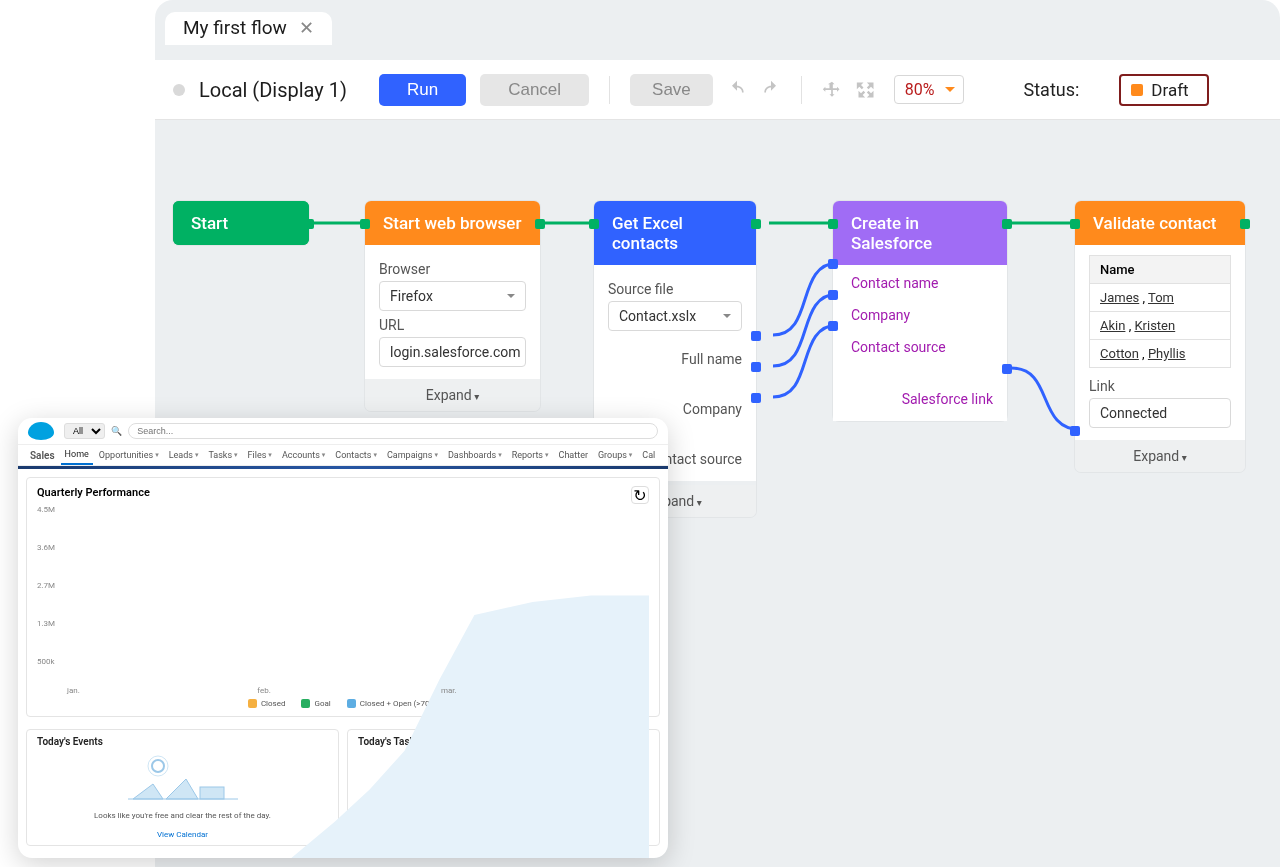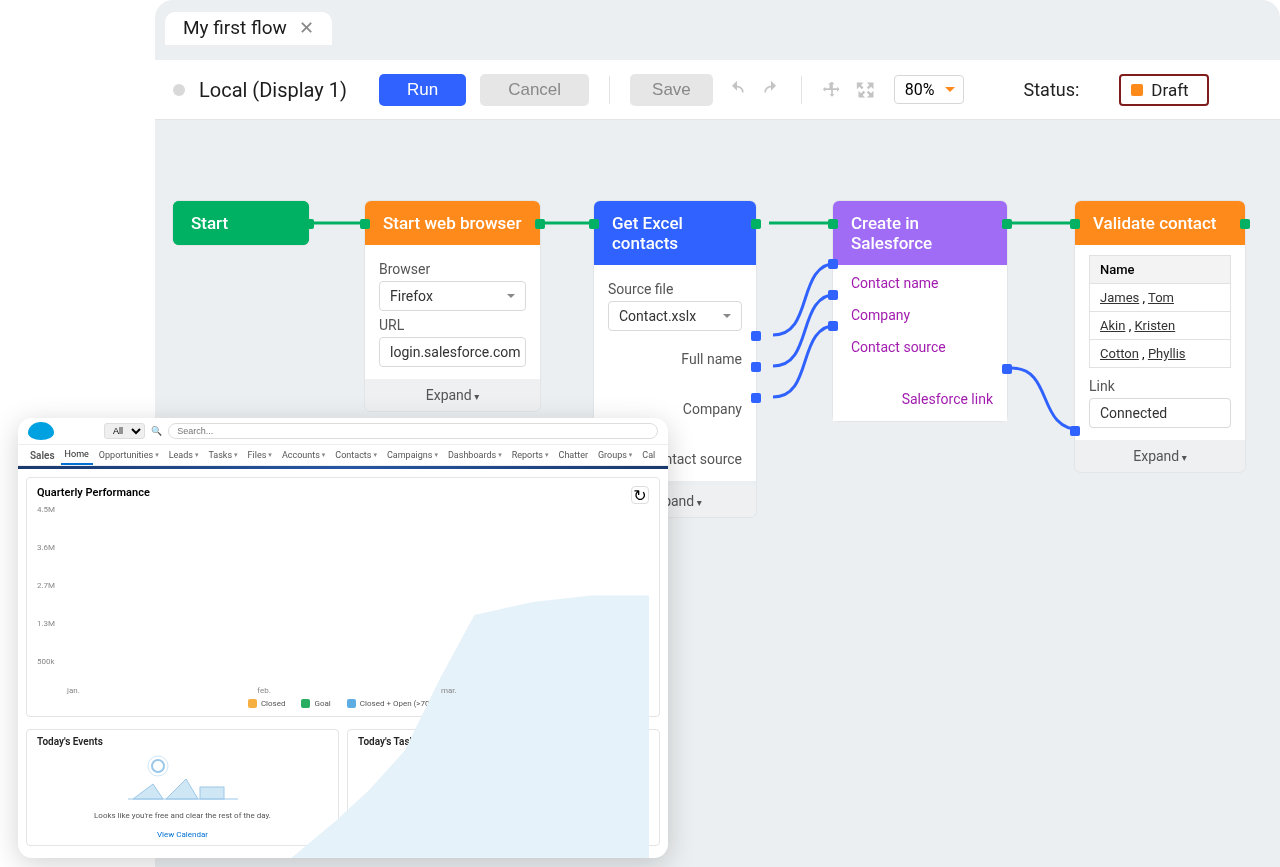--- a/index.html
+++ b/index.html
@@ -29,21 +29,21 @@
   .status-dot { width: 12px; height: 12px; border-radius: 50%; background: #d9d9d9; }
   .toolbar-title { font-size: 20px; color: #1c1c1c; margin-right: 18px; }
   .btn { border: none; border-radius: 5px; padding: 6px 28px; font-size: 17px; cursor: pointer; }
   .btn-run   { background: #3062ff; color: #fff; }
   .btn-cancel{ background: #e6e6e6; color: #888; }
   .btn-save  { background: #e6e6e6; color: #888; padding: 6px 22px; }
   .vdiv { width: 1px; height: 28px; background: #e2e2e2; margin: 0 6px; }
   .tb-icon { width: 20px; height: 20px; fill: #c4c4c4; cursor: pointer; }
   .zoom-select {
     margin-left: 4px; border: 1px solid #d7d7d7; border-radius: 4px;
-    padding: 4px 28px 4px 10px; font-size: 16px; color: #000000; background: #fff;
+    padding: 4px 28px 4px 10px; font-size: 16px; color: #b91c1c; background: #fff;
     position: relative; cursor: pointer;
   }
   .zoom-select::after{ content:""; position:absolute; right:8px; top:11px; border:5px solid transparent; border-top-color:#ff8a1c;}
   .status-label { margin-left: 46px; font-size: 18px; color: #222; }
   .status-pill {
     margin-left: 26px; border: 2px solid #7f1d1d; border-radius: 4px;
     padding: 4px 18px 4px 10px; font-size: 17px; color: #222;
     display: flex; align-items: center; gap: 8px; background: #fff;
   }
   .status-pill .dot { width: 12px; height: 12px; background: #ff8a1c; border-radius: 2px; }
@@ -75,21 +75,21 @@
 
   
   .sf-window {
     position: absolute; left: 18px; top: 418px; width: 650px; height: 440px;
     background: #fff; border-radius: 14px;
     box-shadow: 0 6px 28px rgba(0,0,0,0.18);
     z-index: 5; overflow: hidden;
   }
   .sf-top { display:flex; align-items:center; padding: 4px 10px; gap:10px; border-bottom:1px solid #eee;}
   .sf-logo { width:26px; height:18px; background:#00a1e0; border-radius:50% 50% 50% 50% / 60% 60% 40% 40%; }
-  .sf-search { flex:1; display:flex; align-items:center; gap:6px; font-size:9px; color:#888;margin-left:40px;}
+  .sf-search { flex:1; display:flex; align-items:center; gap:6px; font-size:9px; color:#888;}
   .sf-search select{ font-size:9px; border:1px solid #ddd; border-radius:3px; padding:1px 4px;}
   .sf-search input{ flex:1; border:1px solid #ddd; border-radius:10px; padding:2px 8px; font-size:9px;}
   .sf-tabs { display:flex; align-items:center; gap:2px; padding:0 10px; font-size:9px; color:#555; border-bottom:1px solid #eee; white-space:nowrap; overflow:hidden;}
   .sf-tabs .app-ico { width:11px; height:11px; background:
     conic-gradient(#888 0 25%, transparent 0 50%, #888 0 75%, transparent 0);
     border-radius:2px; }
   .sf-tabs .app-name{ font-weight:600; font-size:10px; margin-right:4px;}
   .sf-tabs .tab{ padding:4px 4px; display:flex; align-items:center; gap:2px; cursor:pointer;}
   .sf-tabs .tab.active{ color:#1c1c1c; border-bottom:2px solid #0070d2;}
   .sf-tabs .dd{ font-size:7px; color:#888;}

